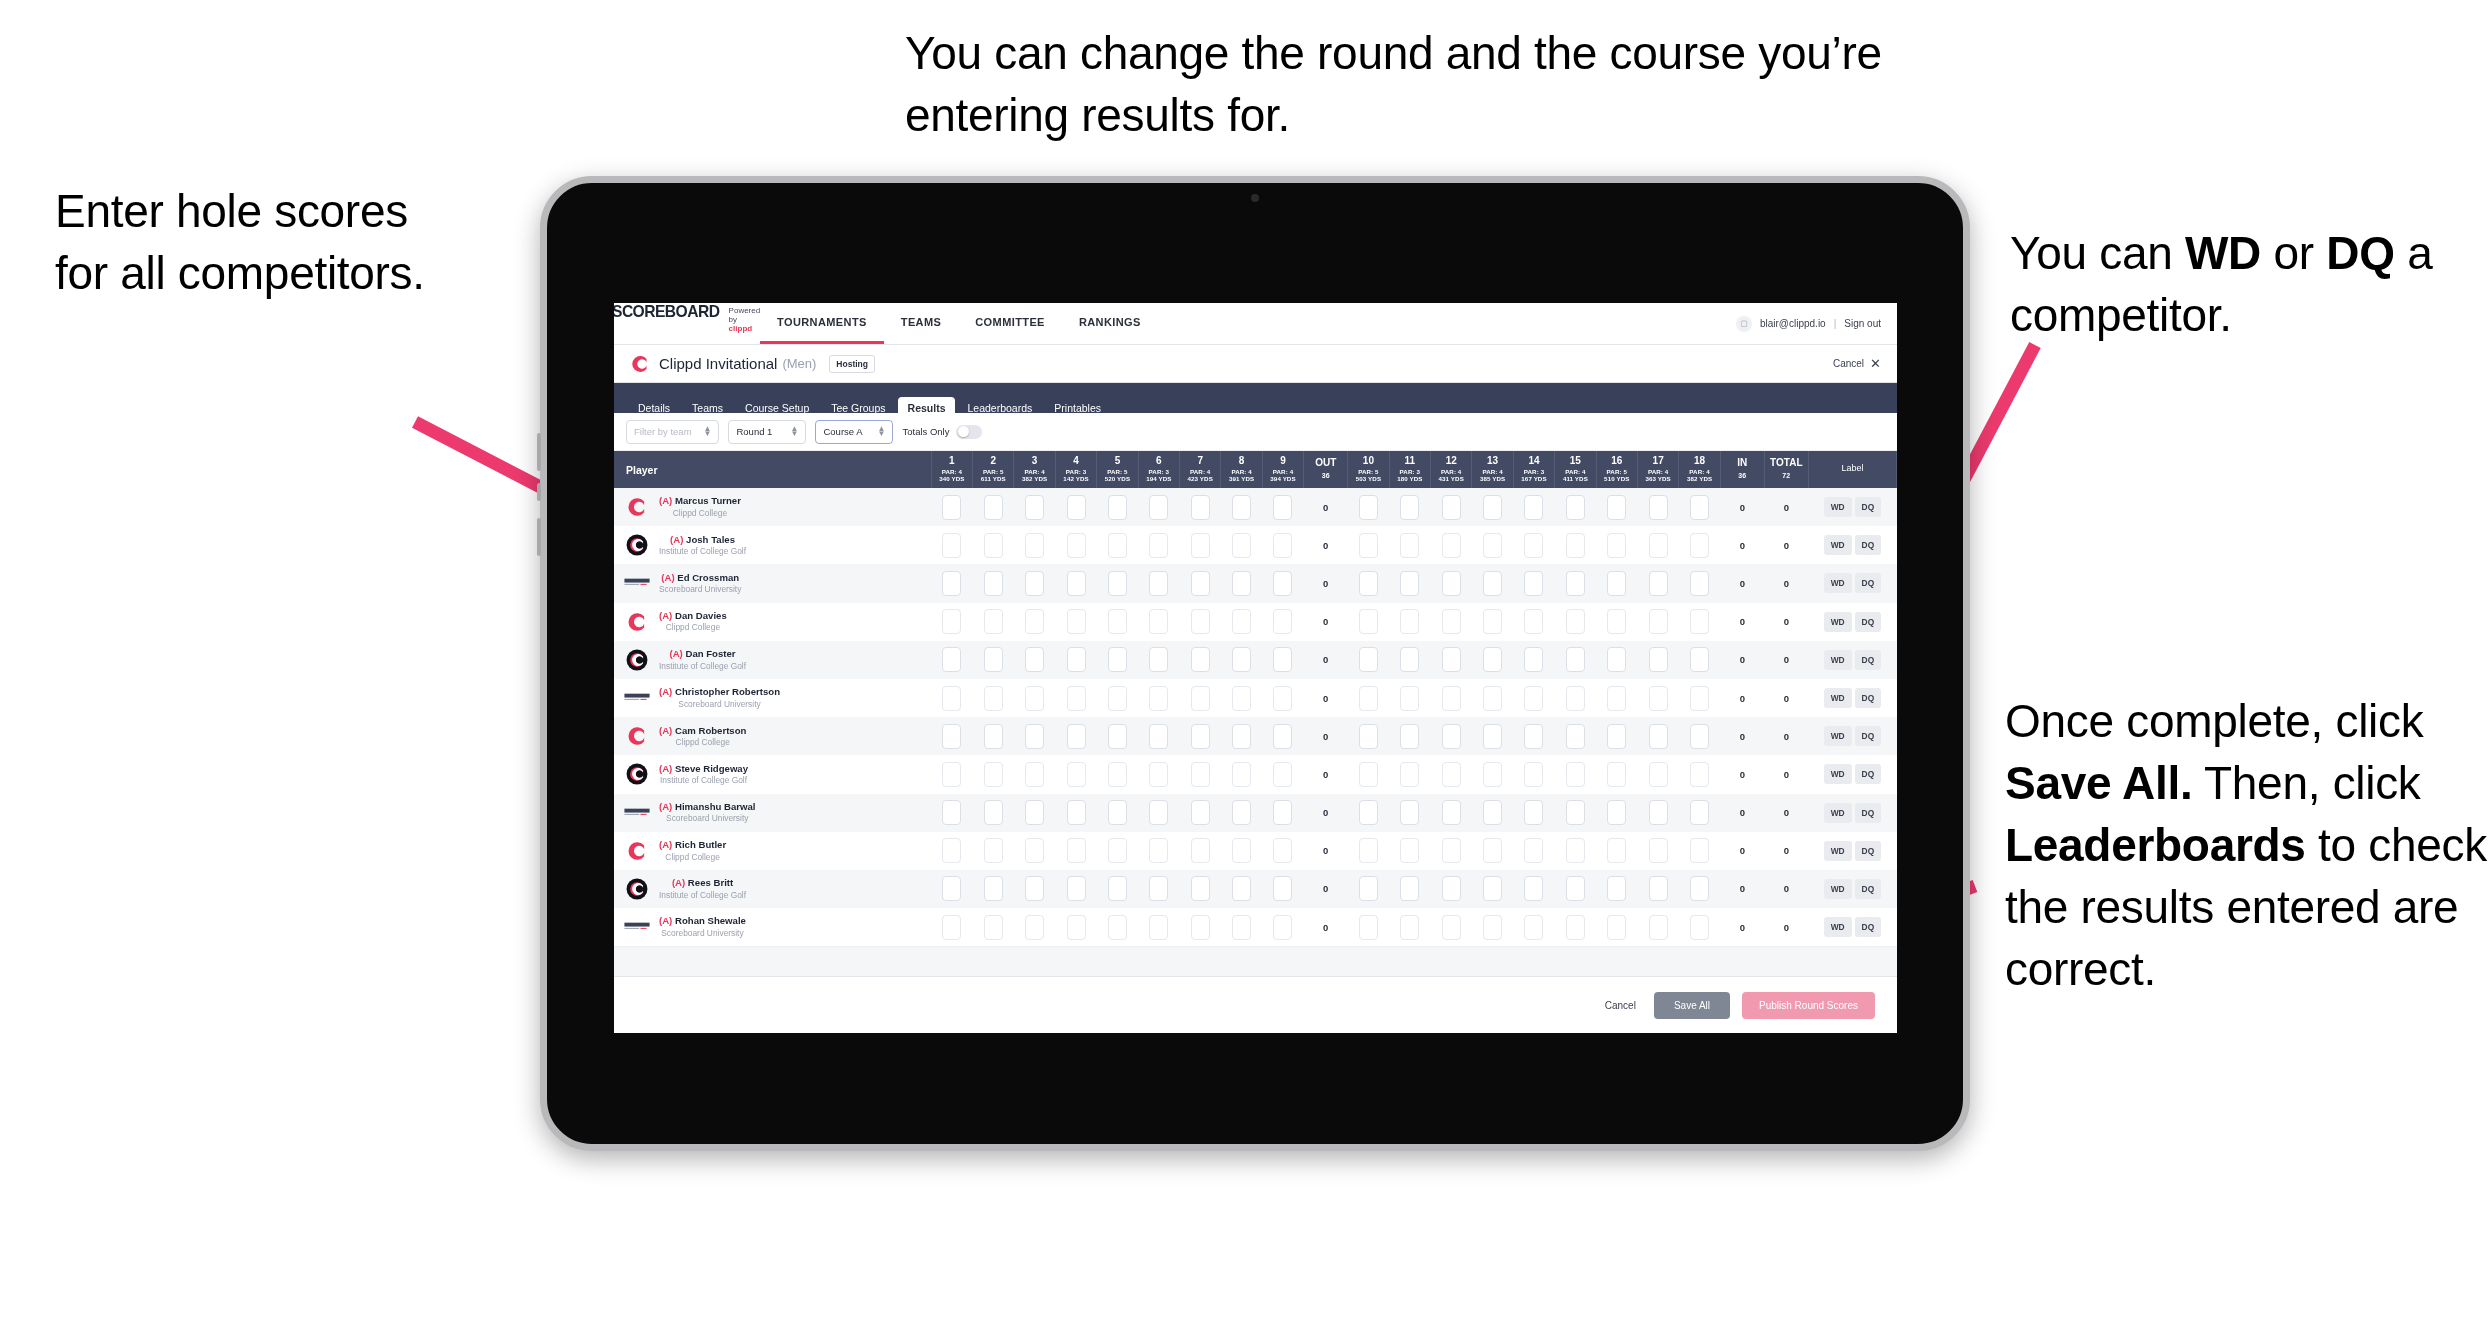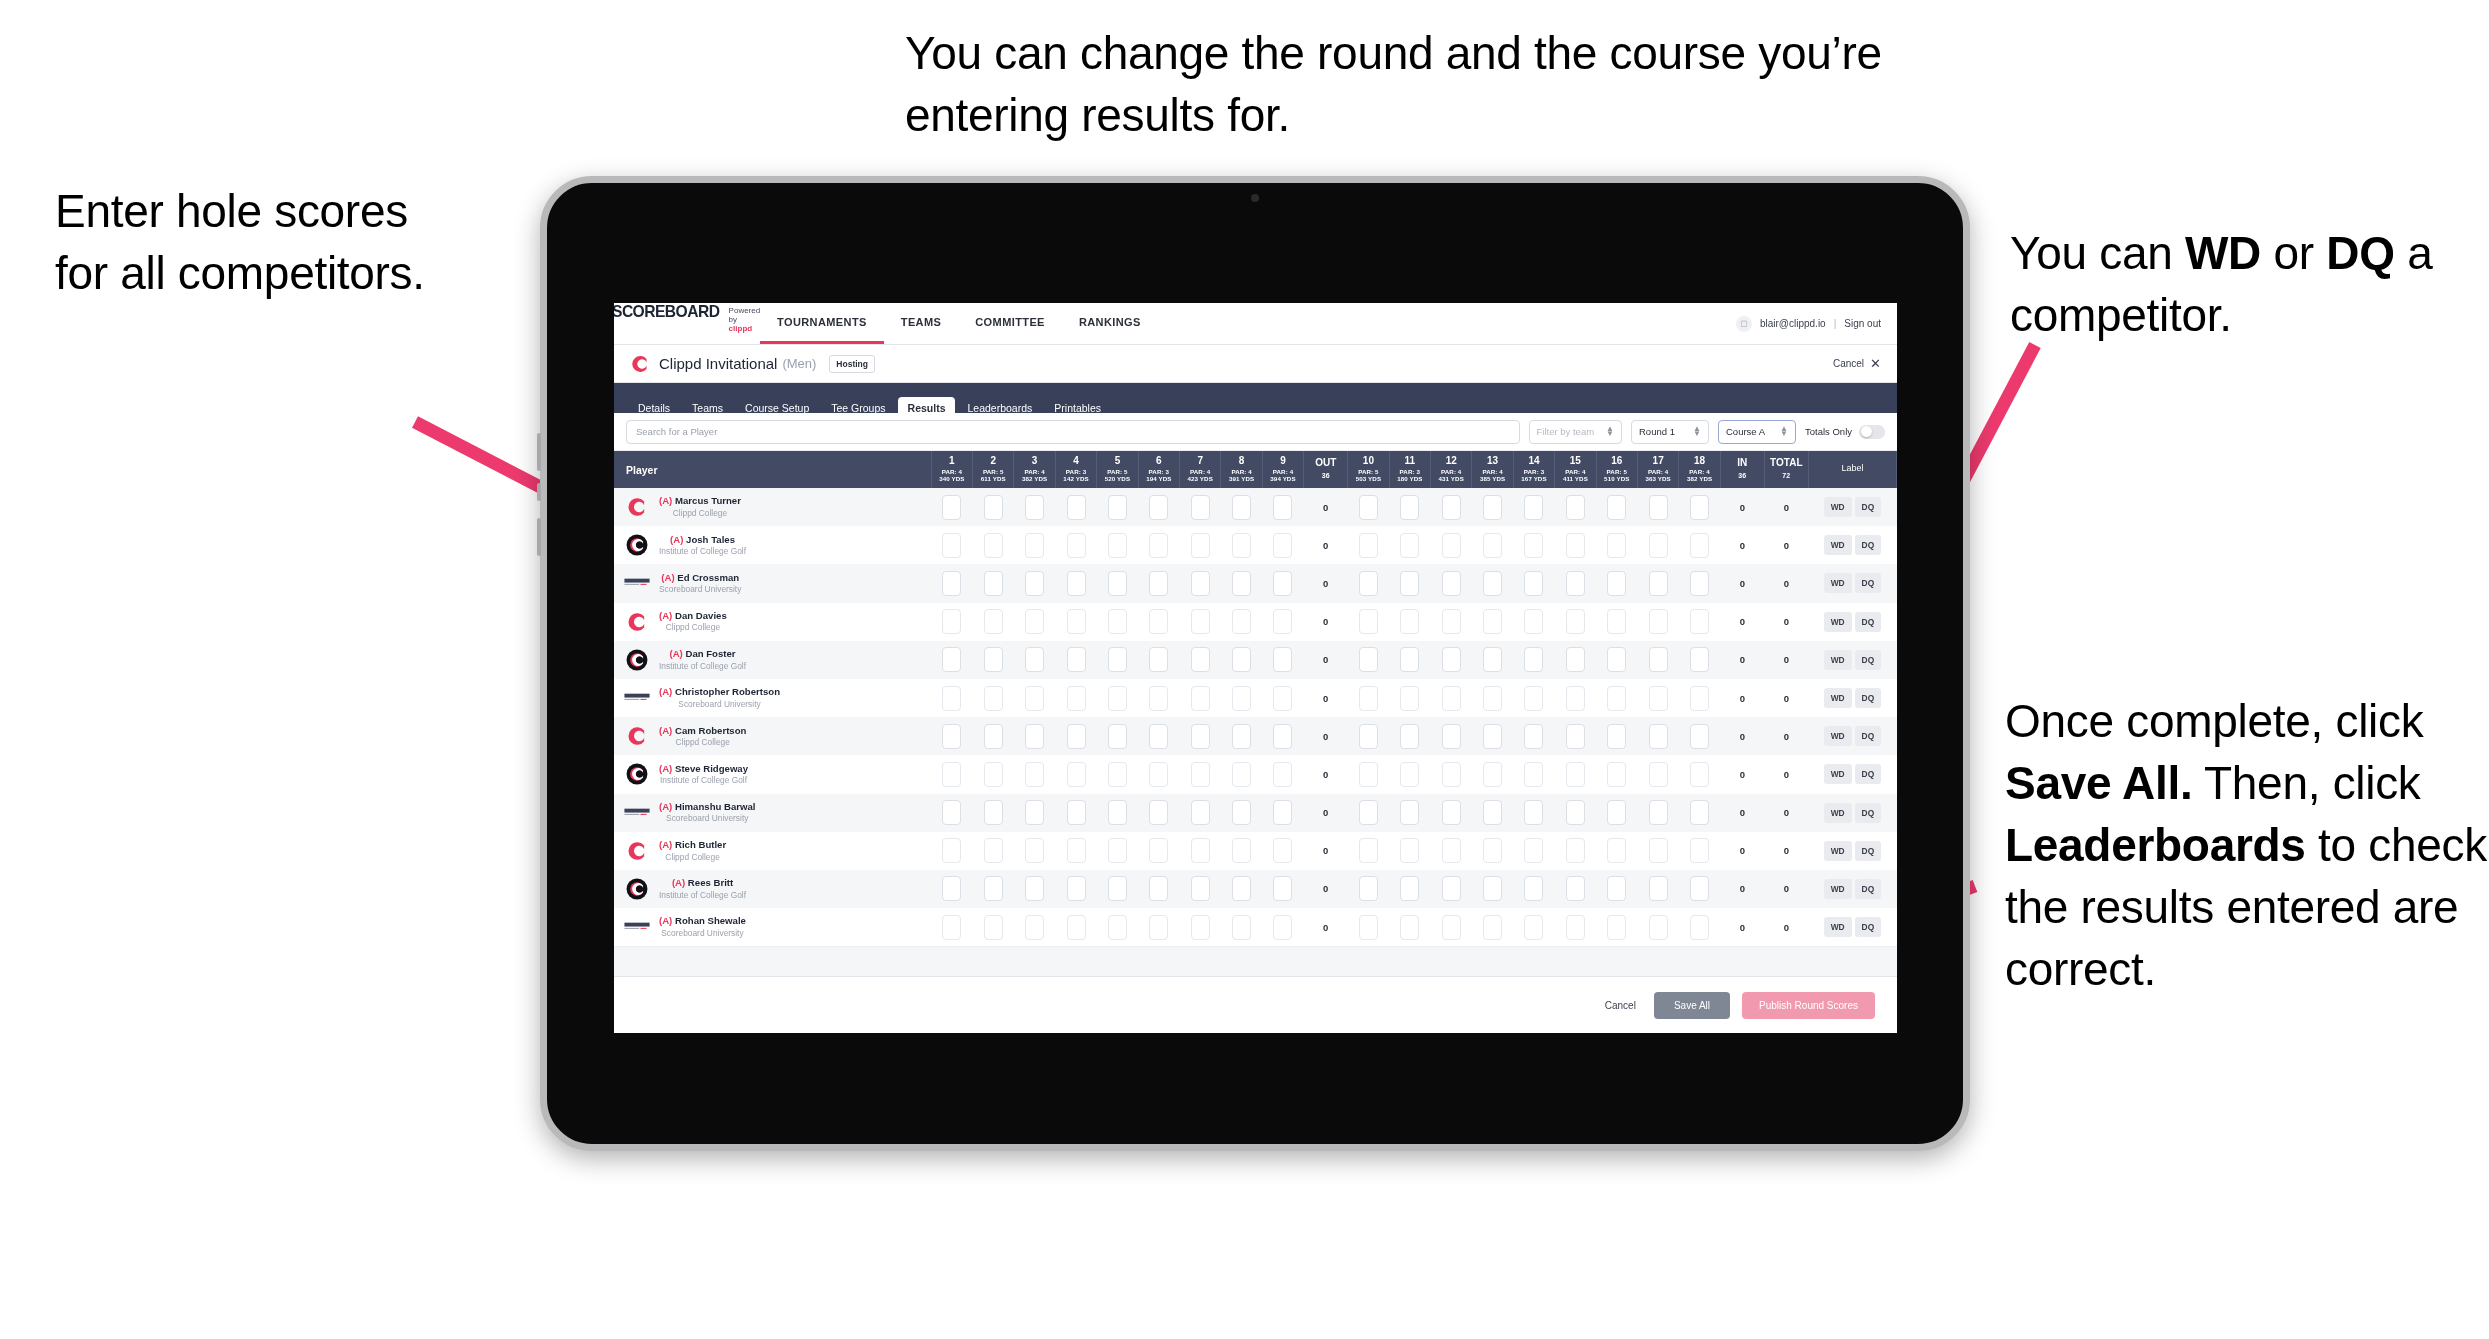--- a/index.html
+++ b/index.html
@@ -230,21 +230,20 @@
       <div class="st">Details</div>
       <div class="st">Teams</div>
       <div class="st">Course Setup</div>
       <div class="st">Tee Groups</div>
       <div class="st active">Results</div>
       <div class="st">Leaderboards</div>
       <div class="st">Printables</div>
     </div>
 
     <div id="filterbar">
-      <div id="searchinput">Search for a Player</div>
       <div class="selbox placeholder">
         <span>Filter by team</span>
         <span class="chev">▲<br>▼</span>
       </div>
       <div class="selbox">
         <span>Round 1</span>
         <span class="chev">▲<br>▼</span>
       </div>
       <div class="selbox focused">
         <span>Course A</span>

